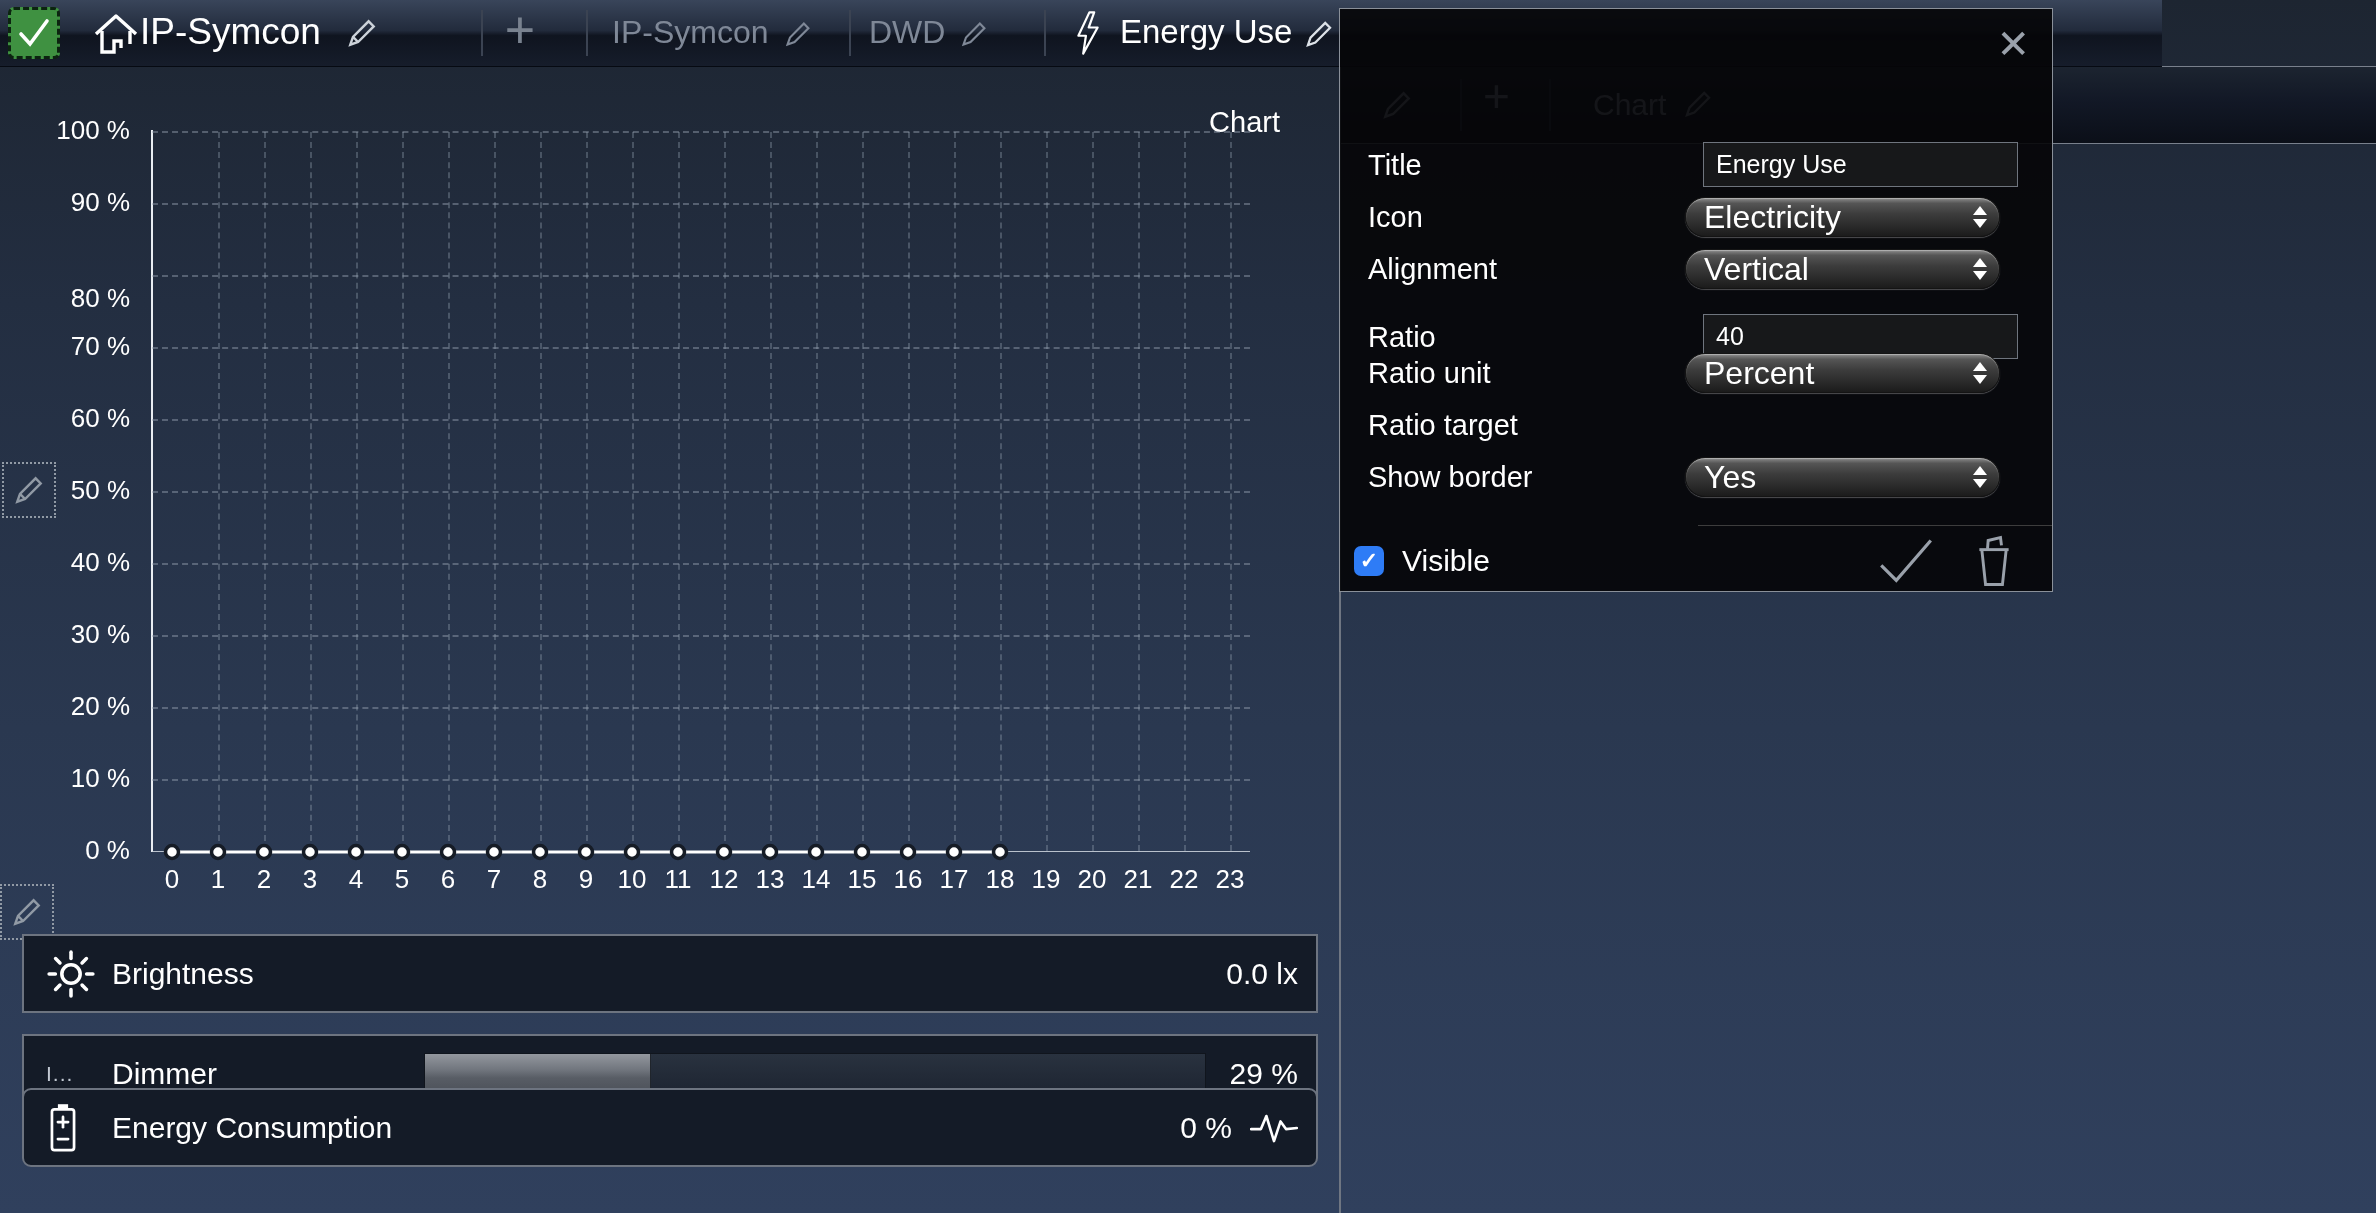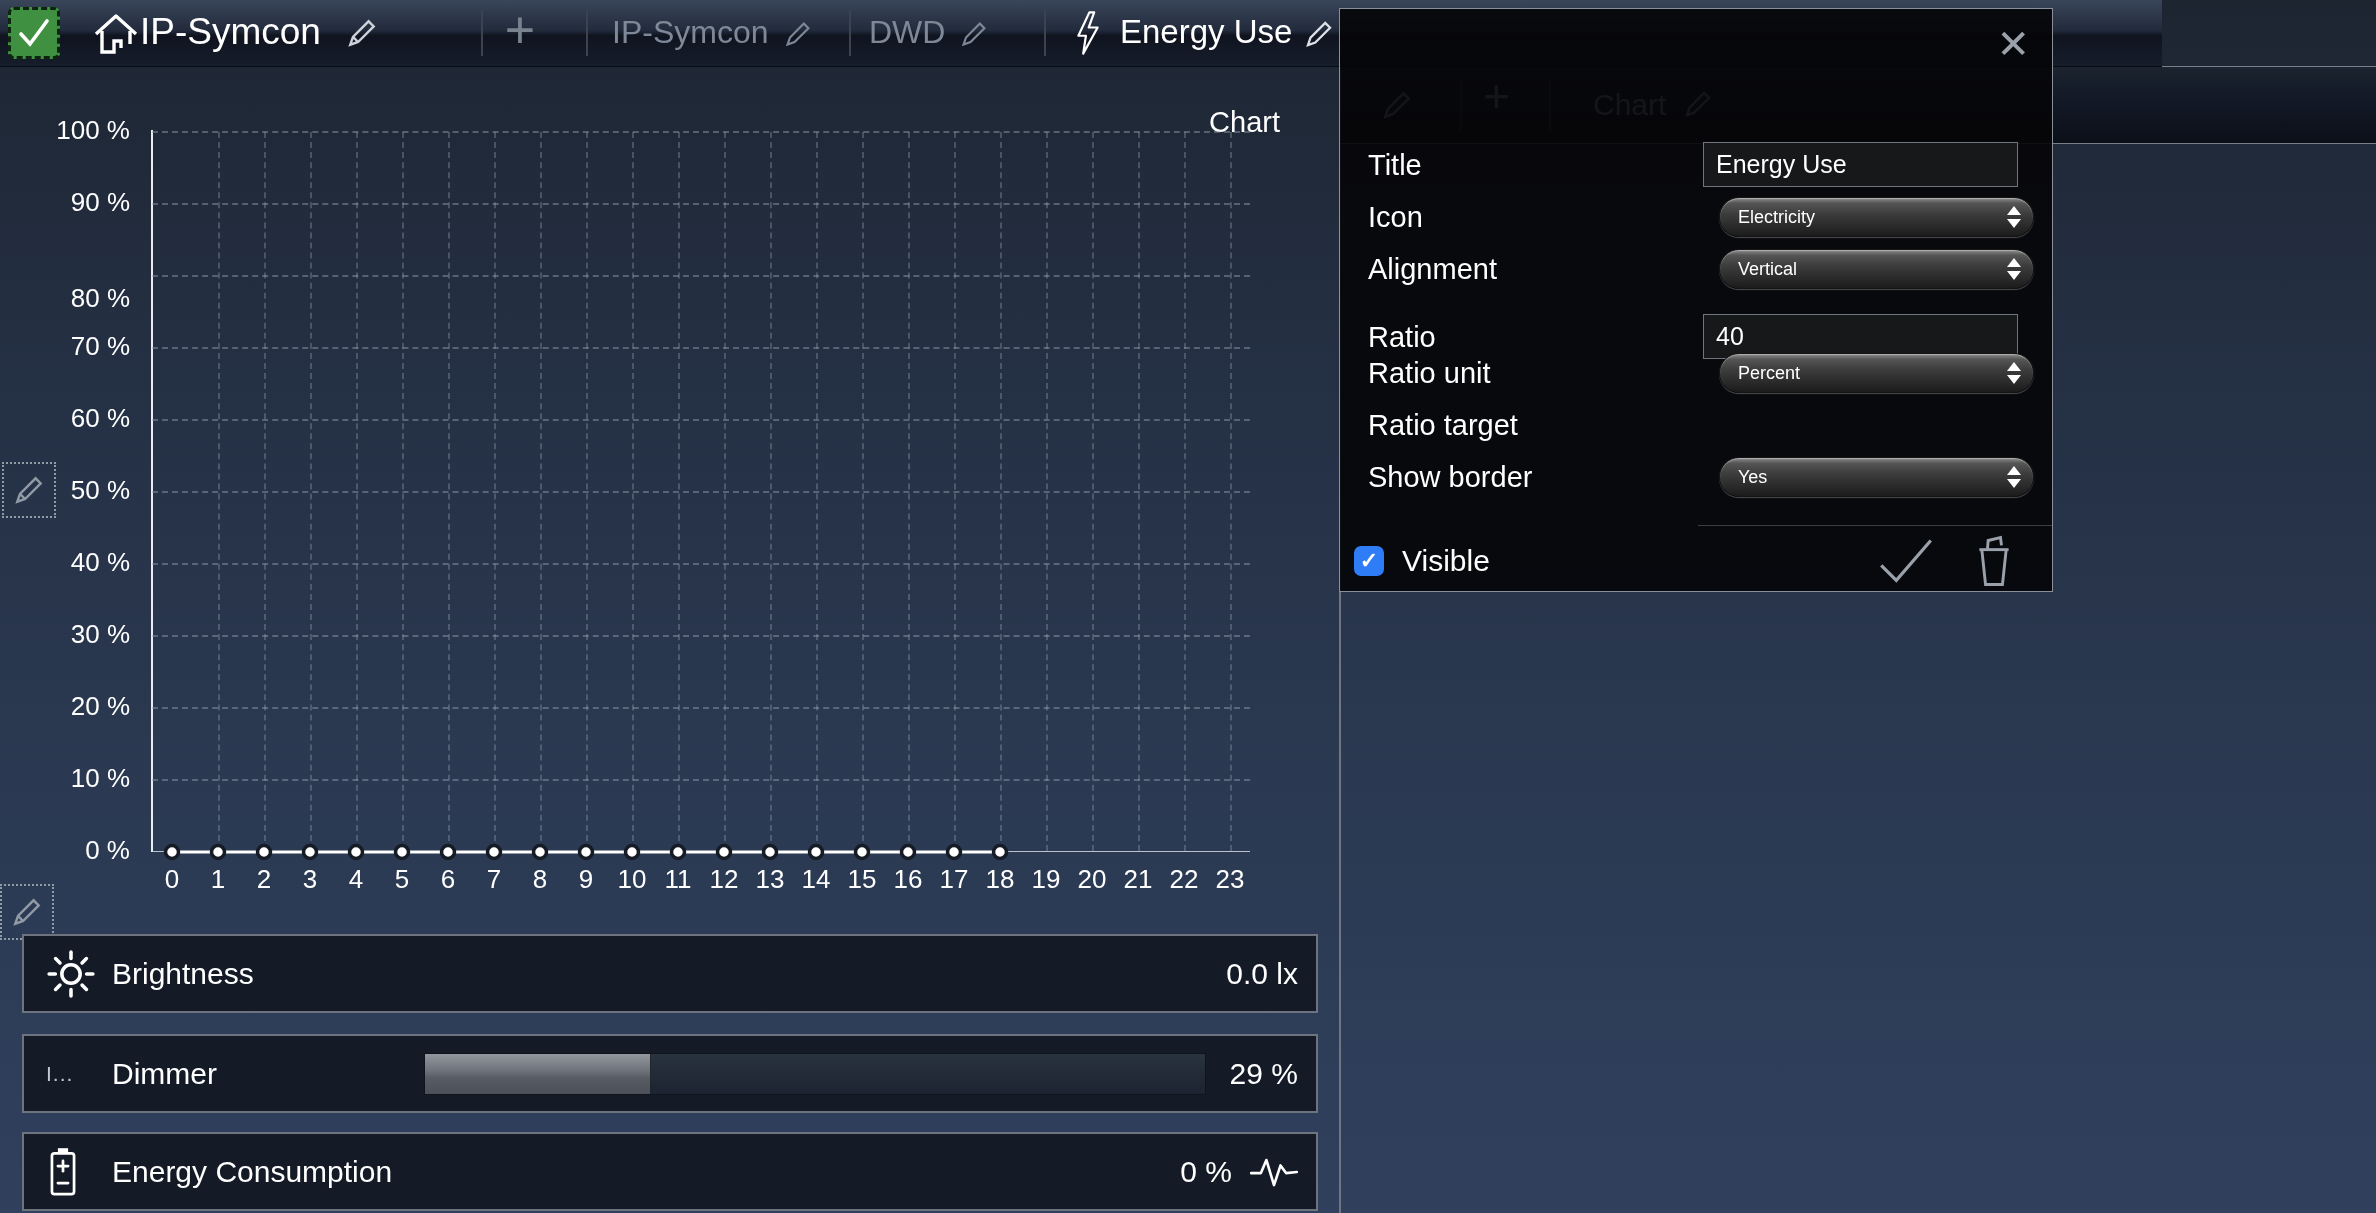--- a/index.html
+++ b/index.html
@@ -76,25 +76,25 @@
   .dialog-close { position:absolute; right:22px; top:12px; font-size:40px; font-weight:100;
     color:#9aa1ab; cursor:default; }
   .fld-row { position:absolute; left:0; width:100%; height:48px; }
   .fld-label { position:absolute; left:28px; line-height:48px; font-size:29px; color:#fff; }
   .cfg-input {
     position:absolute; left:363px; top:1px; width:315px; height:45px; box-sizing:border-box;
     background:#17181a; border:1px solid #6f757e; color:#fff; font-size:25px;
     font-family:"Liberation Sans", sans-serif; padding:0 12px; outline:none;
   }
   .cfg-select {
-    position:absolute; left:379px; top:4px; width:315px; height:40px; box-sizing:border-box;
+    position:absolute; left:345px; top:4px; width:315px; height:40px; box-sizing:border-box;
     border-radius:20px; border:1px solid #141414;
     background:linear-gradient(180deg,#8d8d8d 0%,#555555 14%,#3c3c3c 42%,#222222 88%,#1b1b1b 100%);
     box-shadow:0 1px 1px rgba(255,255,255,0.28), inset 0 1px 1px rgba(255,255,255,0.35);
-    display:flex; align-items:center; padding-left:18px; color:#fff; font-size:18px;
+    display:flex; align-items:center; padding-left:18px; color:#fff; font-size:32px;
   }
   .sel-arrows { position:absolute; right:12px; top:50%; transform:translateY(-50%); }
   .arr-up   { width:0; height:0; border-left:7px solid transparent; border-right:7px solid transparent;
               border-bottom:9px solid #fff; margin-bottom:4px; }
   .arr-down { width:0; height:0; border-left:7px solid transparent; border-right:7px solid transparent;
               border-top:9px solid #fff; }
   .dlg-separator { position:absolute; left:358px; right:0; top:516px; border-top:1px solid #3d3d3d; }
   .dlg-footer { position:absolute; left:0; right:0; top:522px; height:60px;
     display:flex; align-items:center; padding:0 36px 0 14px; box-sizing:border-box; }
   .checkbox {
@@ -307,21 +307,21 @@
     <span class="loading-icon">I...</span>
   </span>
   <span class="dev-label">Dimmer</span>
   <div class="progress-track">
     <div class="progress-fill" id="dimmer-fill" style="width: 29%;"></div>
   </div>
   <span class="dev-spacer"></span>
   <span class="dev-value">29 %</span>
 </div>
 
-<div class="dev-row" style="top:1132px;">
+<div class="dev-row" style="top:1088px;border-radius:9px;">
   <span class="dev-icon">
     <svg width="34" height="52" viewBox="0 0 20 30">
       <rect x="3.5" y="4" width="13" height="24" rx="1.5" fill="none" stroke="#fff" stroke-width="1.6"></rect>
       <rect x="7" y="1" width="6" height="3" fill="#fff"></rect>
       <g stroke="#fff" stroke-width="1.6" stroke-linecap="round">
         <line x1="10" y1="8.5" x2="10" y2="14.5"></line>
           <line x1="7" y1="11.5" x2="13" y2="11.5"></line>
         <line x1="7" y1="21.5" x2="13" y2="21.5"></line>
       </g>
     </svg>

